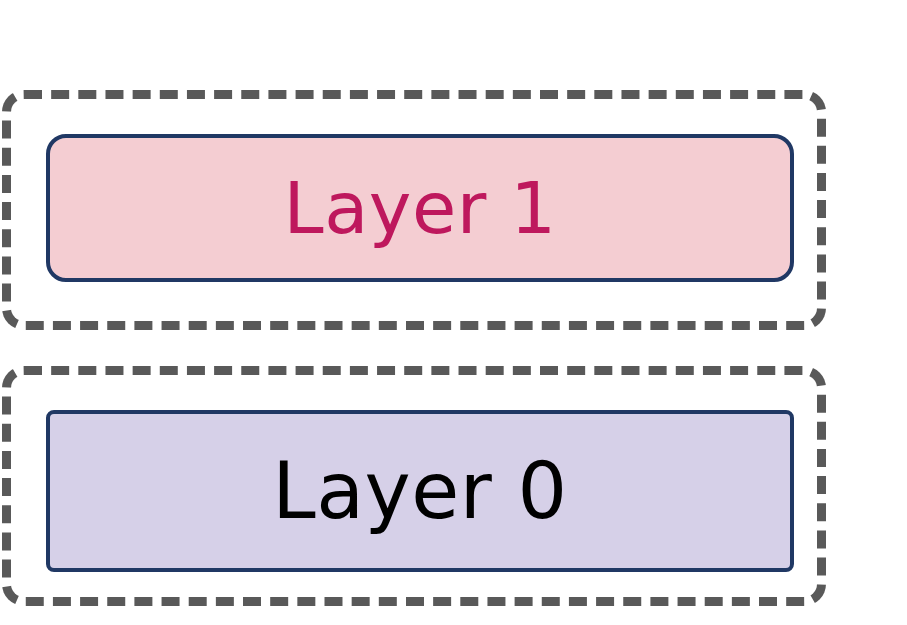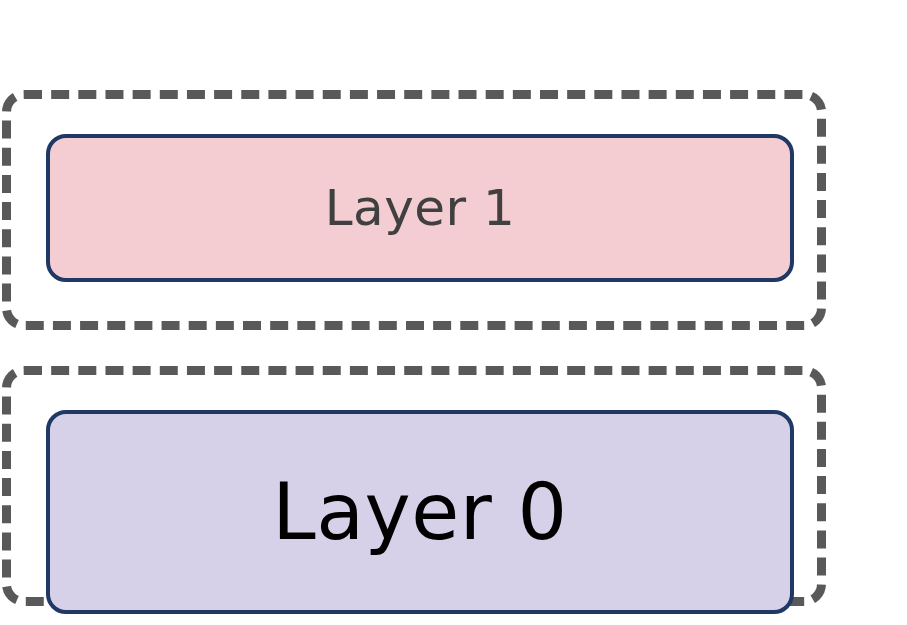--- a/index.html
+++ b/index.html
@@ -48,24 +48,24 @@
 </head>
 <body>
 
 <div id="canvas">
 
   <div class="group-frame" id="frame-1" style="left: 2px; top: 90px; width: 824px; height: 240px; border: 9px dashed rgb(89, 89, 89); border-radius: 22px;"></div>
 
   <div class="group-frame" id="frame-0" style="left: 2px; top: 366px; width: 824px; height: 240px; border: 9px dashed rgb(89, 89, 89); border-radius: 22px;"></div>
 
   <div class="layer-box" id="box-1" style="left: 46px; top: 134px; width: 748px; height: 148px; background: rgb(244, 205, 210); border: 4px solid rgb(32, 56, 100); border-radius: 20px;">
-    <span class="layer-label" id="label-1" style="color: #404040; font-size: 50px;">Layer 1</span>
+    <span class="layer-label" id="label-1" style="color: #be185d; font-size: 72px;">Layer 1</span>
   </div>
 
-  <div class="layer-box" id="box-0" style="left: 46px; top: 410px; width: 748px; height: 204px; background: rgb(214, 208, 232); border: 4px solid rgb(32, 56, 100); border-radius: 20px;">
+  <div class="layer-box" id="box-0" style="left: 46px; top: 410px; width: 748px; height: 162px; background: rgb(214, 208, 232); border: 4px solid rgb(32, 56, 100); border-radius: 8px;">
     <span class="layer-label" id="label-0" style="color: rgb(0, 0, 0); font-size: 78px;">Layer 0</span>
   </div>
 
   <svg class="layer-svg" viewBox="0 0 907 625">
     <g id="arrow-top">
       <path id="arrow-top-path" d=""></path>
     </g>
     <g id="arrow-bottom">
       <path id="arrow-bottom-path" d=""></path>
     </g>

